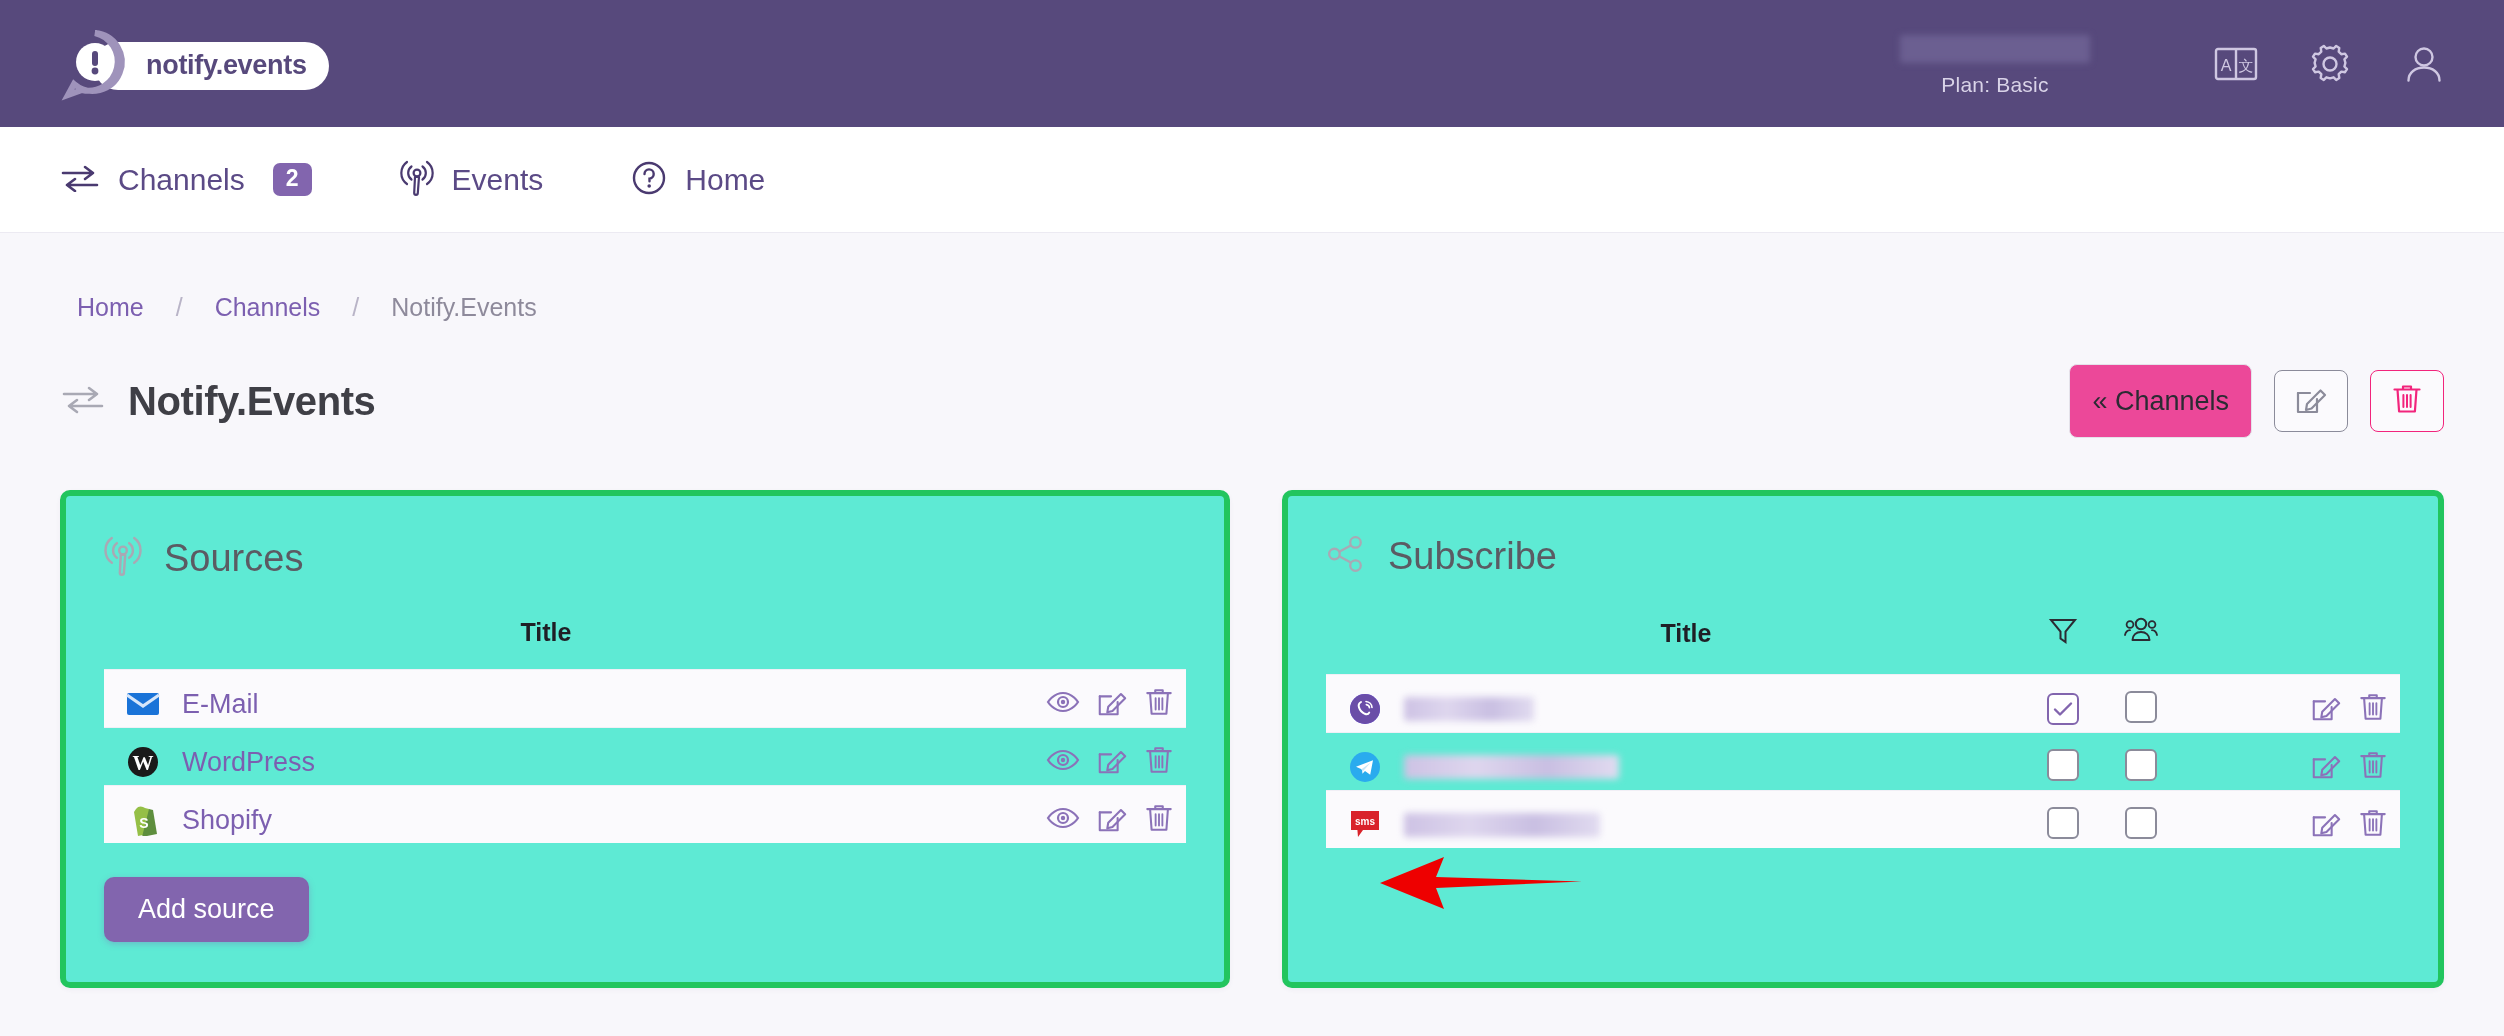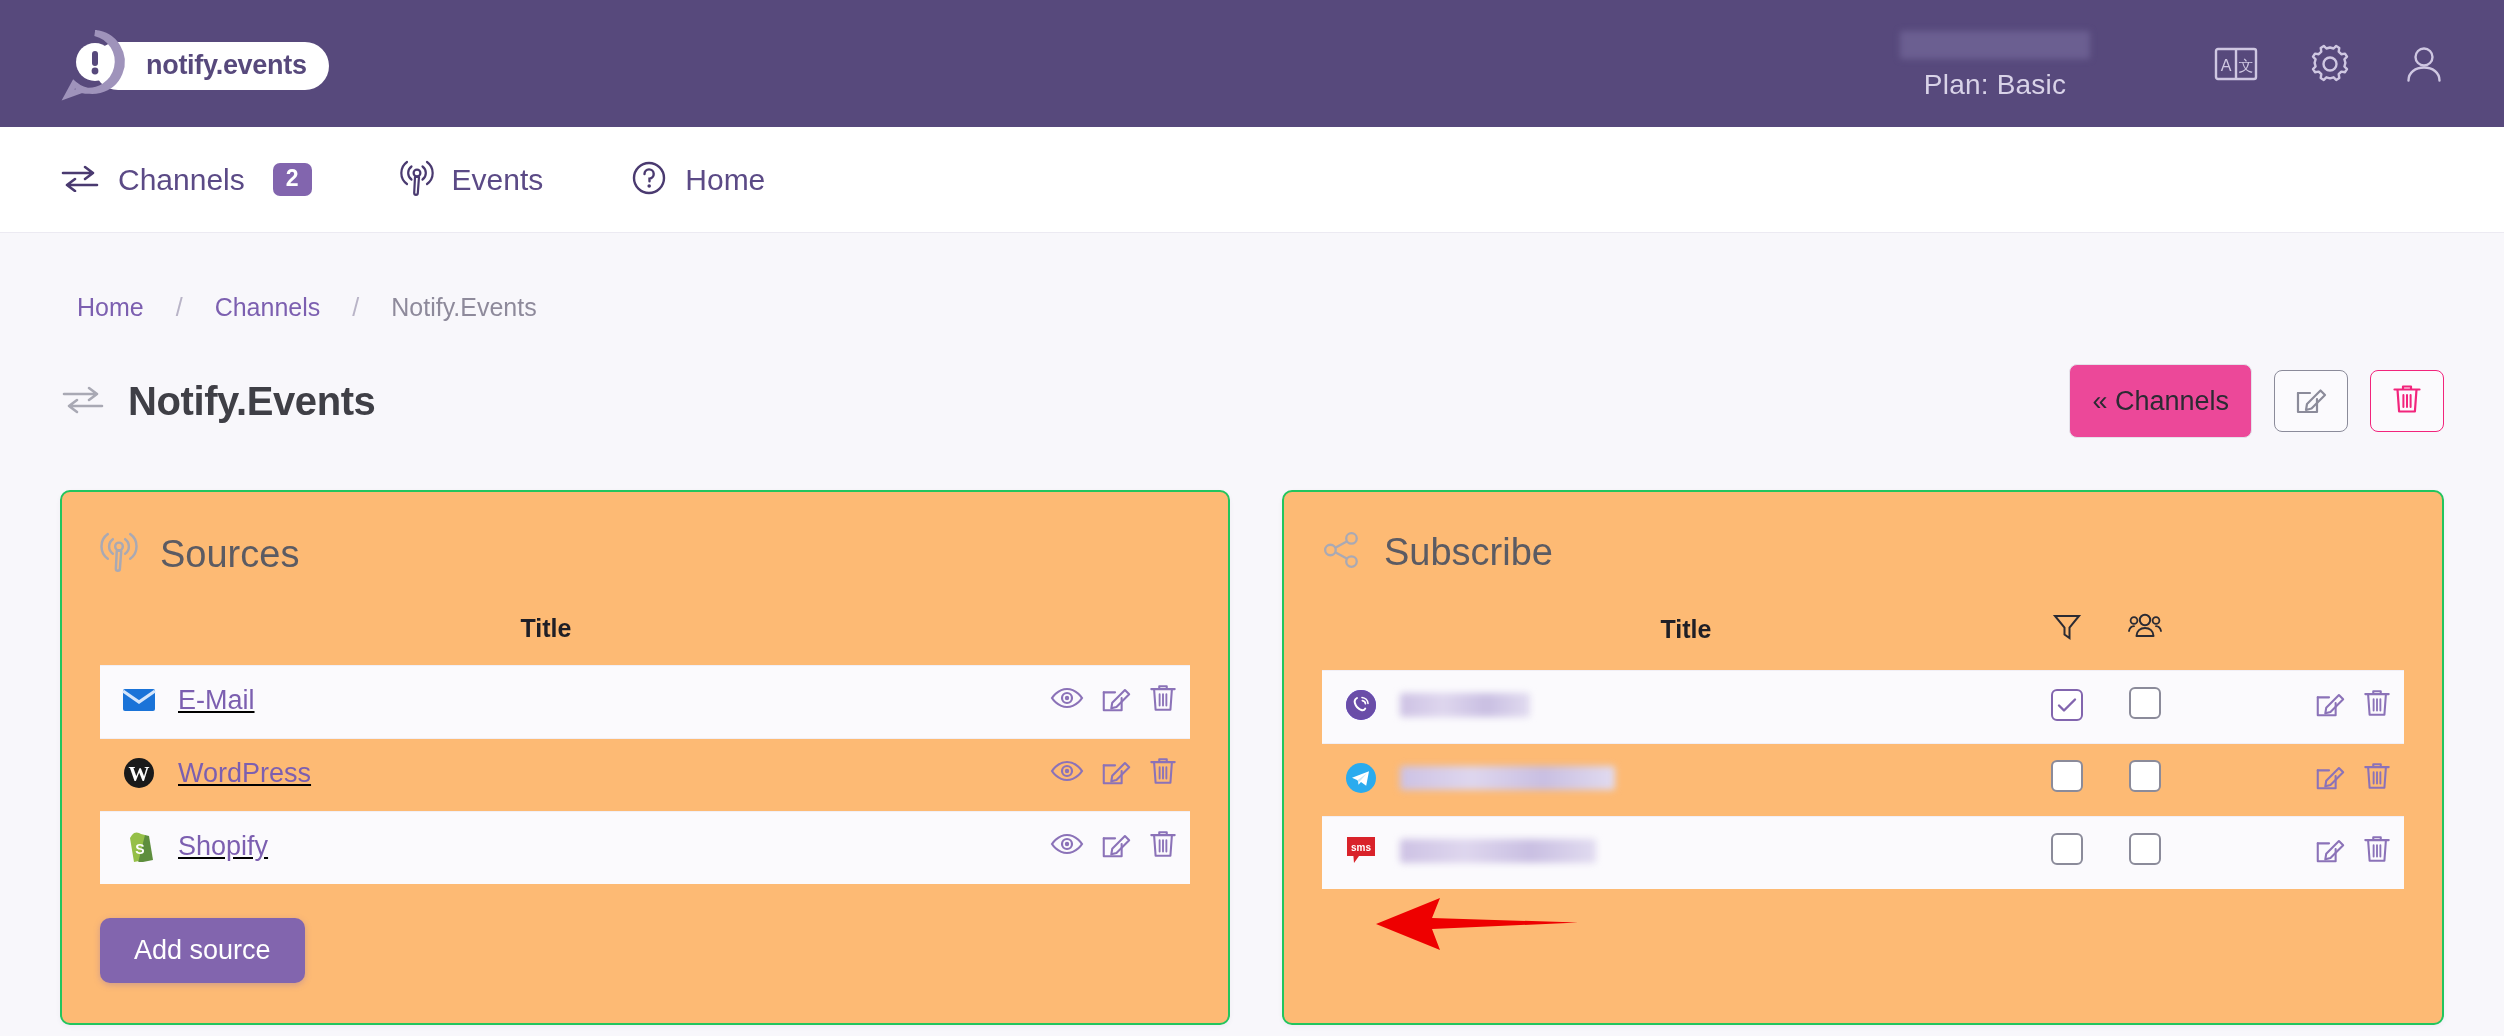--- a/index.html
+++ b/index.html
@@ -65,21 +65,21 @@
     margin-right: 74px;
     padding-top: 4px;
   }
   .redact {
     background: #6b5f91;
     border-radius: 2px;
     filter: blur(3px);
   }
   .user-redact { width: 190px; height: 28px; margin-bottom: 10px; }
   .plan-text {
-    font-size: 28px;
+    font-size: 21px;
     color: #d9d3e8;
     letter-spacing: 0.2px;
   }
   .hdr-icon {
     margin-left: 50px;
     cursor: pointer;
     display: flex;
     align-items: center;
     justify-content: center;
   }
@@ -177,22 +177,22 @@
   .btn-edit { border: 1px solid #8b8b9a; }
   .btn-del  { border: 1px solid #f2247c; }
 
   
   .cards {
     display: flex;
     gap: 52px;
     margin-top: 52px;
   }
   .card {
-    background: #fdba74;
-    border: 2px solid #22c55e;
+    background: #5eead4;
+    border: 6px solid #22c55e;
     border-radius: 10px;
     box-shadow: 0 2px 5px rgba(80,60,120,0.05);
     padding: 38px 38px 40px 38px;
   }
   .card-sources { width: 1170px; }
   .card-recipients { flex: 1; }
 
   .card-title-row {
     display: flex;
     align-items: center;
@@ -207,24 +207,23 @@
   table { width: 100%; border-collapse: collapse; }
   th {
     text-align: center;
     font-size: 25px;
     color: #1f1f26;
     font-weight: bold;
     padding: 0 0 22px 22px;
   }
   th.ico-col { width: 78px; padding-left: 0; text-align: center; }
   td {
-    padding: 16px 0 20px 22px;
+    padding: 16px 0 5px 22px;
     vertical-align: middle;
     border-top: 1px solid #f1eff6;
-    text-decoration: underline;
   }
   tr.alt td { background: #fbfafd; }
   .src-name {
     font-size: 27px;
     color: #7c5fb0;
     cursor: pointer;
   }
   .cell-title { display: flex; align-items: center; gap: 22px; }
   .row-actions {
     display: flex;

